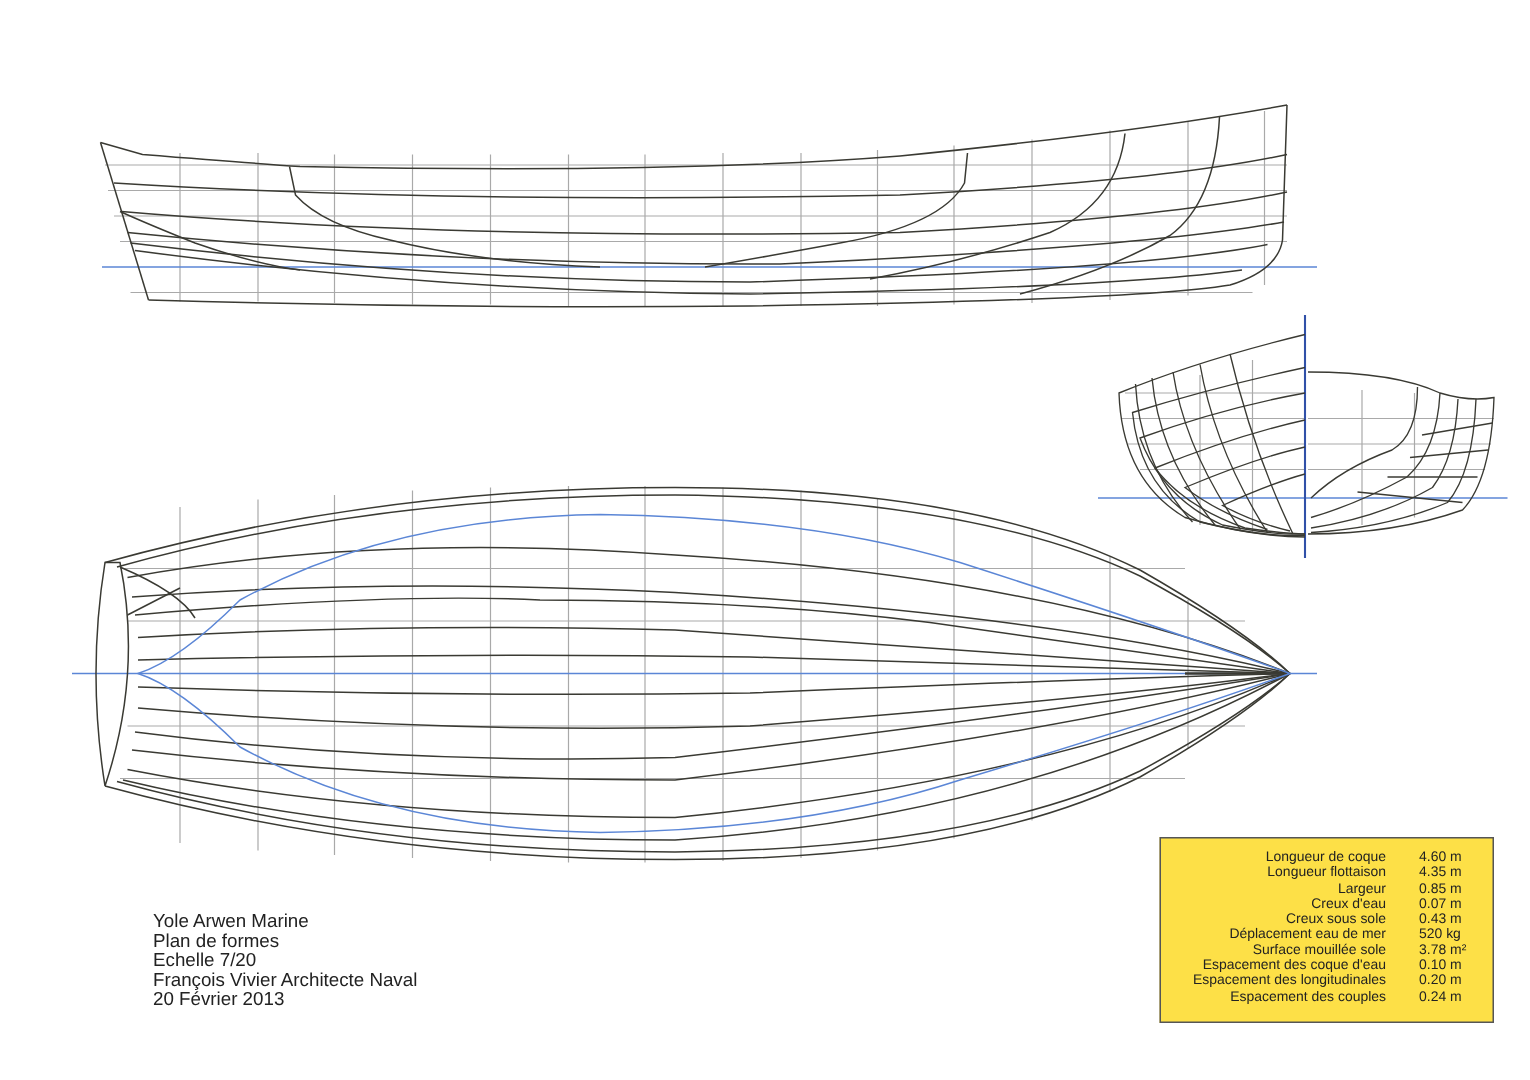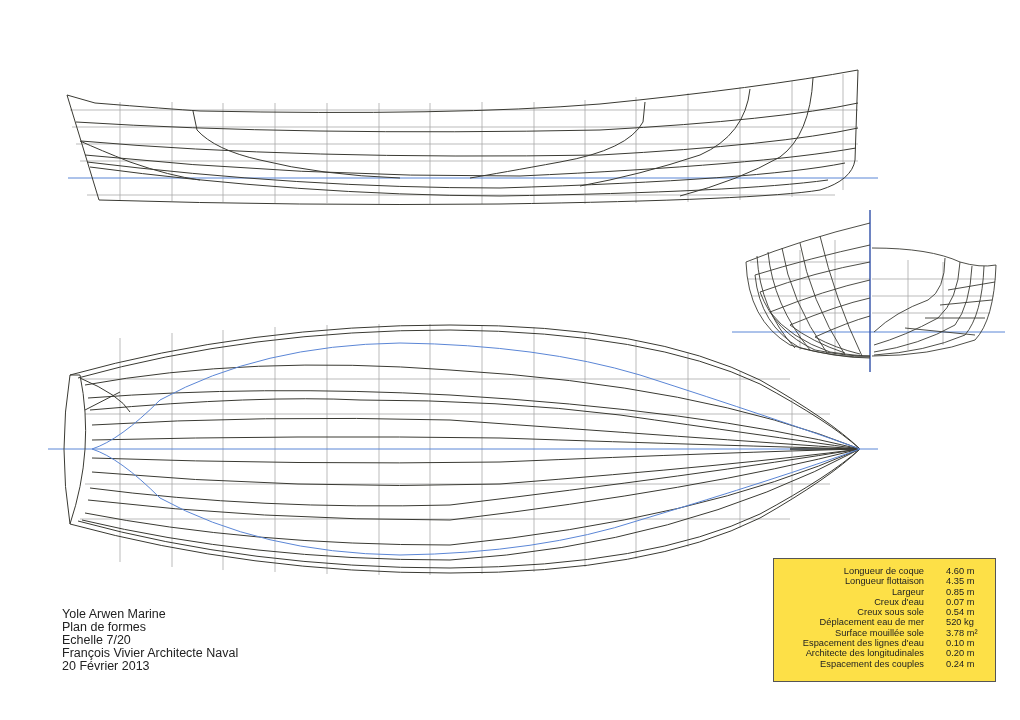--- a/index.html
+++ b/index.html
@@ -1,19 +1,19 @@
 <!DOCTYPE html>
 <html><head>
 <meta charset="utf-8">
 <style>
   html, body { margin:0; padding:0; background:#ffffff; }
   body { width:1020px; height:720px; position:relative; overflow:hidden; font-family:"Liberation Sans", sans-serif; }
   #drawing { position:absolute; left:0; top:0; width:1020px; height:720px; }
   .title-block { position:absolute; left:62px; top:608px; font-size:12.5px; line-height:13px; color:#222; }
-  .title-block div { white-space:nowrap; }
+  .title-block div { white-space:nowrap;margin-left:40px; }
   .spec-box { position:absolute; left:773px; top:558px; width:223px; height:124px; border:1px solid #555; box-sizing:border-box; background:#fde047; }
   .spec-table { position:absolute; left:4px; top:7px; border-collapse:collapse; font-size:9.3px; line-height:10.3px; color:#222; }
   .spec-table td { padding:0; white-space:nowrap; }
   .spec-table td.lbl { text-align:right; width:146px; padding-right:22px; }
   .spec-table td.val { width:32px;margin-left:24px; }
 </style>
 </head>
 <body>
 
 <svg id="drawing" viewBox="0 0 1020 720" xmlns="http://www.w3.org/2000/svg">
@@ -179,36 +179,36 @@
       <tr>
           <td class="lbl">Largeur</td>
           <td class="val">0.85 m</td>
         </tr>
       <tr>
           <td class="lbl">Creux d'eau</td>
           <td class="val">0.07 m</td>
         </tr>
       <tr>
           <td class="lbl">Creux sous sole</td>
-          <td class="val">0.54 m</td>
+          <td class="val">0.43 m</td>
         </tr>
       <tr>
           <td class="lbl">Déplacement eau de mer</td>
           <td class="val">520 kg</td>
         </tr>
       <tr>
           <td class="lbl">Surface mouillée sole</td>
           <td class="val">3.78 m²</td>
         </tr>
       <tr>
-          <td class="lbl">Espacement des lignes d'eau</td>
+          <td class="lbl">Espacement des coque d'eau</td>
           <td class="val">0.10 m</td>
         </tr>
       <tr>
-          <td class="lbl">Architecte des longitudinales</td>
+          <td class="lbl">Espacement des longitudinales</td>
           <td class="val">0.20 m</td>
         </tr>
       <tr>
           <td class="lbl">Espacement des couples</td>
           <td class="val">0.24 m</td>
         </tr>
     </tbody>
   </table>
 </div>
 

